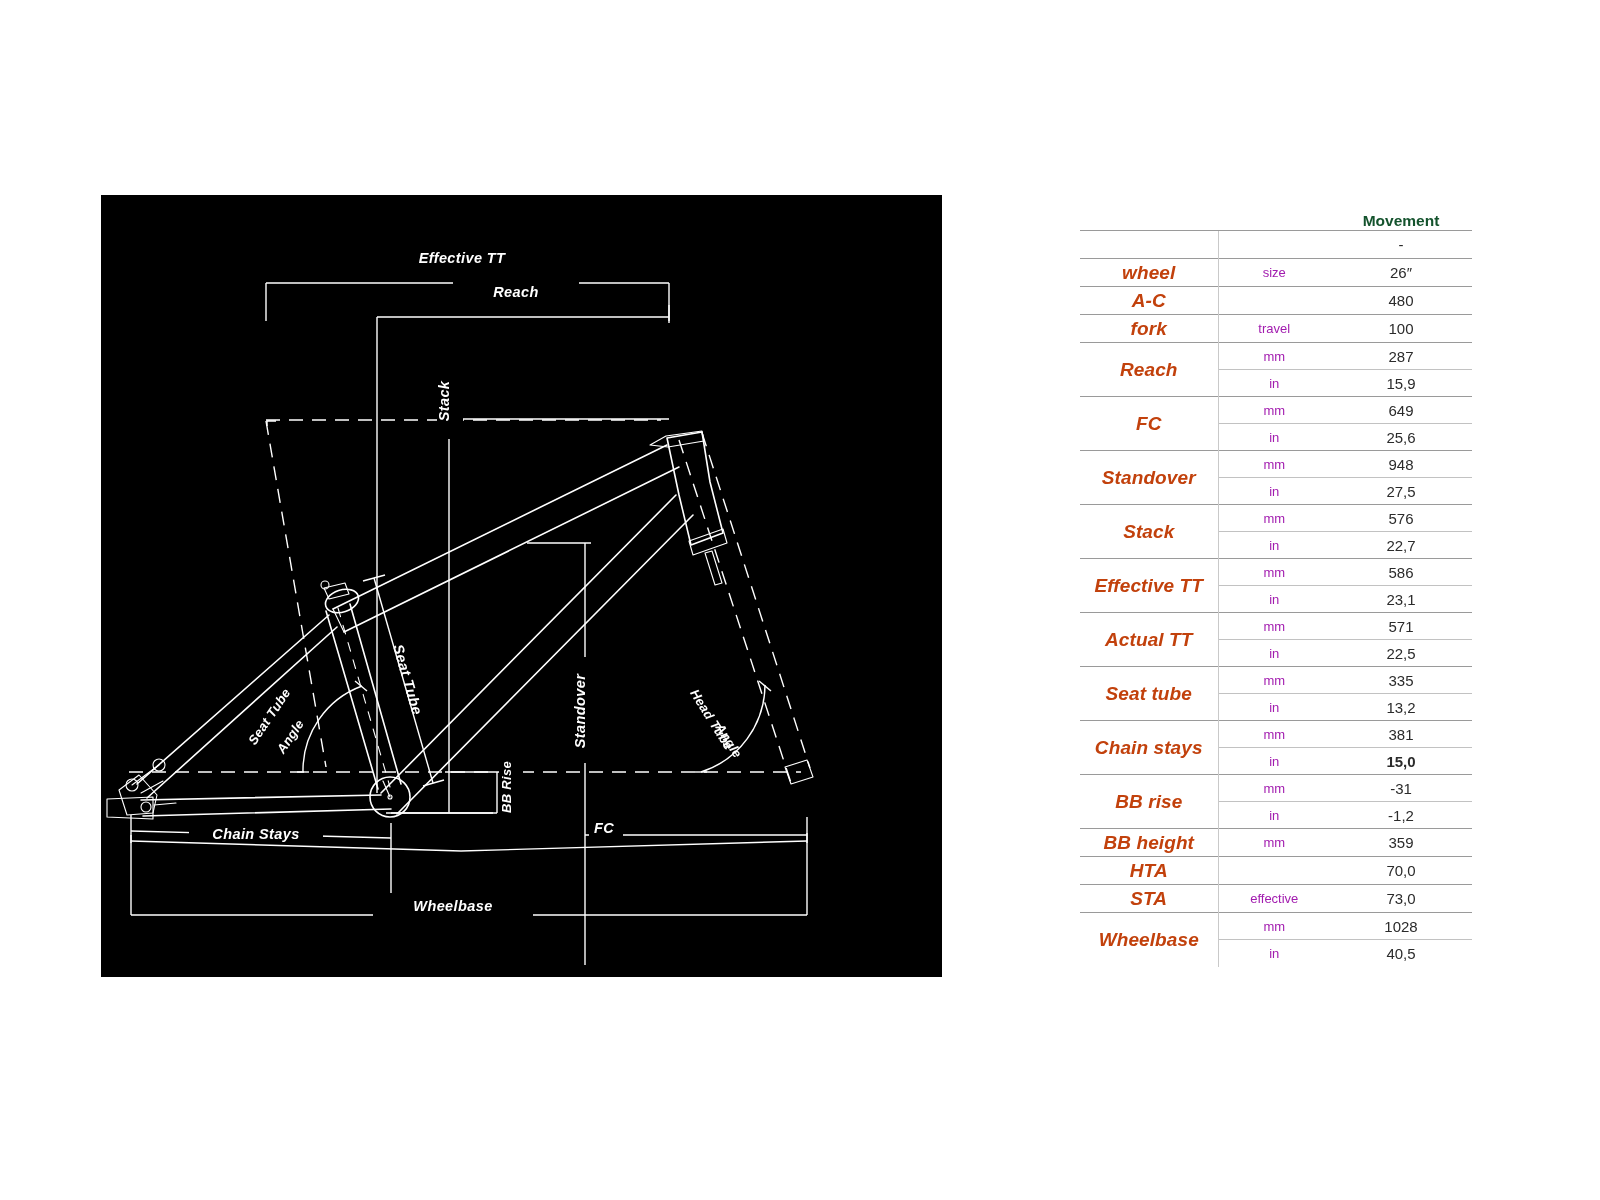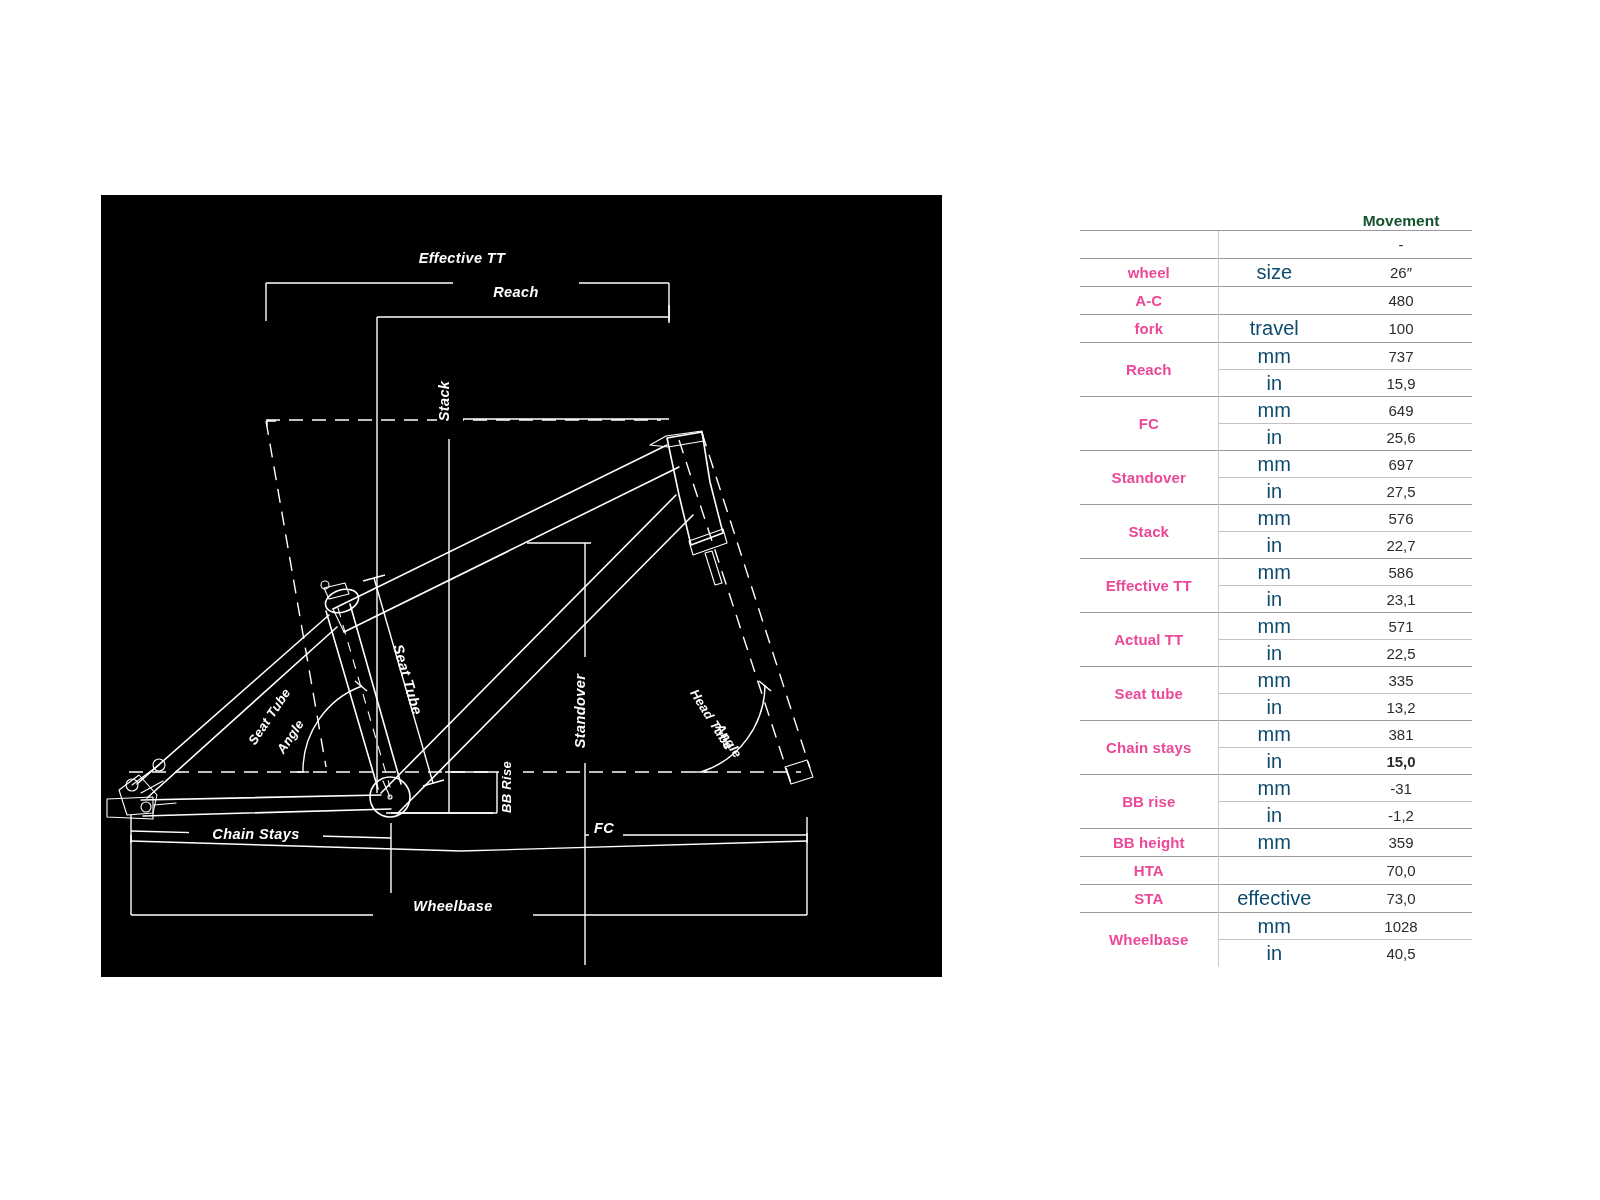--- a/index.html
+++ b/index.html
@@ -71,29 +71,30 @@
   .col-value { width: 142px; }
 
   .hdr-cell {
     font-size: 15.5px;
     font-weight: bold;
     color: #14532d;
     padding-bottom: 7px;
     text-align: center;
   }
   .name-cell {
-    font-size: 15px;
+    font-size: 19px;
     font-weight: bold;
-    color: #ec4899;
+    color: #c2410c;
     letter-spacing: 0.1px;
+    font-style: italic;
   }
   .unit-cell {
-    font-size: 20px;
+    font-size: 13px;
     font-weight: normal;
-    color: #0c4a6e;
+    color: #a21caf;
   }
   .value-cell {
     font-size: 15px;
     font-weight: normal;
     color: #2b2b2b;
   }
   .r-single { height: 28px; }
   .r-sub { height: 27px; }
 
   
@@ -280,39 +281,39 @@
         <td class="value-cell" style="border-top: 1.3px solid rgb(154, 154, 154);">480</td>
       </tr>
       <tr class="r-single">
         <td class="name-cell full-rule" rowspan="1" style="border-top: 1.3px solid rgb(154, 154, 154);">fork</td>
         <td class="unit-cell vsep" style="border-top: 1.3px solid rgb(154, 154, 154);">travel</td>
         <td class="value-cell" style="border-top: 1.3px solid rgb(154, 154, 154);">100</td>
       </tr>
       <tr class="r-sub">
         <td class="name-cell full-rule" rowspan="2" style="border-top: 1.3px solid rgb(154, 154, 154);">Reach</td>
         <td class="unit-cell vsep" style="border-top: 1.3px solid rgb(154, 154, 154);">mm</td>
-        <td class="value-cell" style="border-top: 1.3px solid rgb(154, 154, 154);">737</td>
+        <td class="value-cell" style="border-top: 1.3px solid rgb(154, 154, 154);">287</td>
       </tr>
       <tr class="r-sub">
         <td class="unit-cell vsep" style="border-top: 1.1px solid rgb(194, 194, 194);">in</td>
         <td class="value-cell" style="border-top: 1.1px solid rgb(194, 194, 194);">15,9</td>
       </tr>
       <tr class="r-sub">
         <td class="name-cell full-rule" rowspan="2" style="border-top: 1.3px solid rgb(154, 154, 154);">FC</td>
         <td class="unit-cell vsep" style="border-top: 1.3px solid rgb(154, 154, 154);">mm</td>
         <td class="value-cell" style="border-top: 1.3px solid rgb(154, 154, 154);">649</td>
       </tr>
       <tr class="r-sub">
         <td class="unit-cell vsep" style="border-top: 1.1px solid rgb(194, 194, 194);">in</td>
         <td class="value-cell" style="border-top: 1.1px solid rgb(194, 194, 194);">25,6</td>
       </tr>
       <tr class="r-sub">
         <td class="name-cell full-rule" rowspan="2" style="border-top: 1.3px solid rgb(154, 154, 154);">Standover</td>
         <td class="unit-cell vsep" style="border-top: 1.3px solid rgb(154, 154, 154);">mm</td>
-        <td class="value-cell" style="border-top: 1.3px solid rgb(154, 154, 154);">697</td>
+        <td class="value-cell" style="border-top: 1.3px solid rgb(154, 154, 154);">948</td>
       </tr>
       <tr class="r-sub">
         <td class="unit-cell vsep" style="border-top: 1.1px solid rgb(194, 194, 194);">in</td>
         <td class="value-cell" style="border-top: 1.1px solid rgb(194, 194, 194);">27,5</td>
       </tr>
       <tr class="r-sub">
         <td class="name-cell full-rule" rowspan="2" style="border-top: 1.3px solid rgb(154, 154, 154);">Stack</td>
         <td class="unit-cell vsep" style="border-top: 1.3px solid rgb(154, 154, 154);">mm</td>
         <td class="value-cell" style="border-top: 1.3px solid rgb(154, 154, 154);">576</td>
       </tr>

